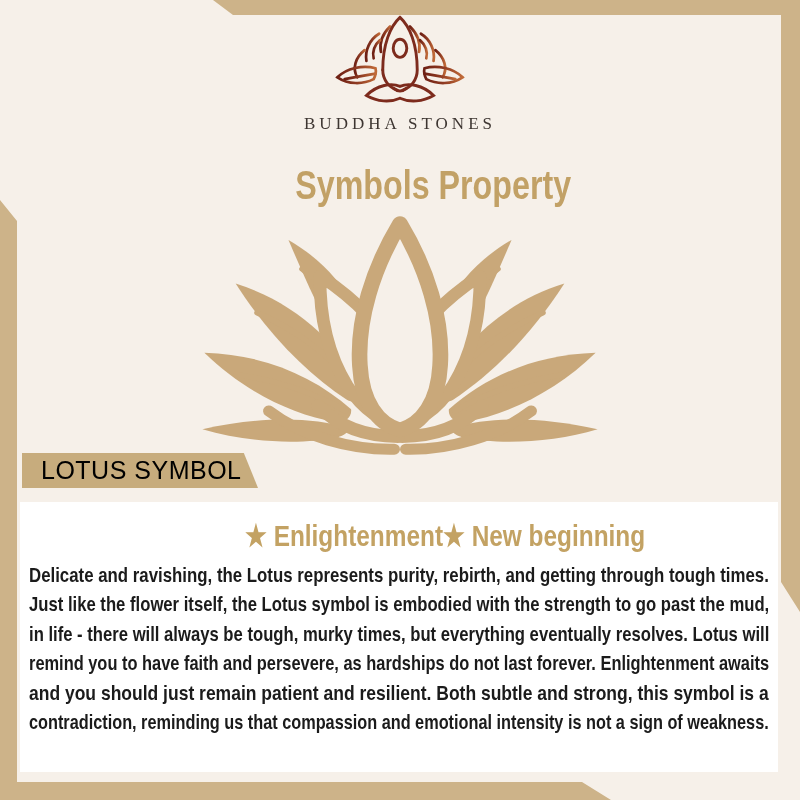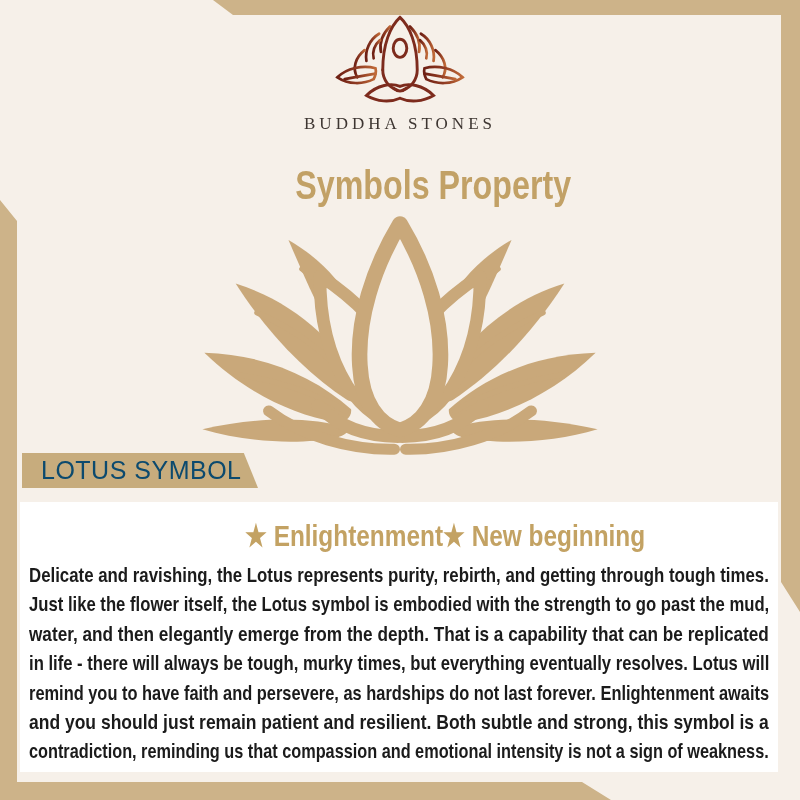--- a/index.html
+++ b/index.html
@@ -13,21 +13,21 @@
   .center-wrap{text-align:center;margin-top:16px;}
   .fit{display:inline-block;white-space:nowrap;transform-origin:left center;}
   .center-wrap .fit{transform-origin:center center;}
   .title-outer{position:absolute;left:0;right:0;top:146px;}
   .title-inner{width:276px;margin:0 auto;height:46px;}
   .title-inner .fit{font-size:40px;font-weight:bold;color:#C2A166;line-height:46px;}
   .lotus{position:absolute;left:175px;top:198px;width:450px;height:264px;}
   .banner{position:absolute;left:22px;top:453px;width:236px;height:35px;background:#C7AC7D;
           clip-path:polygon(0 0,94% 0,100% 100%,0 100%);}
   .banner .label{display:block;line-height:35px;padding-left:19px;font-size:25px;
-          color:#0c4a6e;letter-spacing:0.5px;}
+          color:#000000;letter-spacing:0.5px;}
   .whitebox{position:absolute;left:20px;top:502px;width:758px;height:270px;background:#FFFFFF;}
   .heading-outer{margin:15px auto 0;width:400px;height:37px;}
   .heading-outer .fit{font-size:30px;font-weight:bold;color:#C3A263;line-height:37px;}
   .body{margin:6px 9px 0 9px;text-align:center;}
   .bline{height:29.4px;line-height:29.4px;overflow:visible;}
   .bline .fit{font-size:21px;font-weight:bold;color:#1B1B1B;}
 </style>
 </head>
 <body>
 
@@ -107,21 +107,20 @@
     <span class="label">LOTUS SYMBOL</span>
   </div>
 
   <div class="whitebox">
     <div class="heading-outer center-wrap">
       <span class="fit" style="transform: scaleX(0.813);">★ Enlightenment★ New beginning</span>
     </div>
     <div class="body">
         <div class="bline"><span class="fit" style="transform: scaleX(0.801);">Delicate and ravishing, the Lotus represents purity, rebirth, and getting through tough times.</span></div>
         <div class="bline"><span class="fit" style="transform: scaleX(0.794);">Just like the flower itself, the Lotus symbol is embodied with the strength to go past the mud,</span></div>
-        <div class="bline"><span class="fit" style="transform: scaleX(0.818);">water, and then elegantly emerge from the depth. That is a capability that can be replicated</span></div>
         <div class="bline"><span class="fit" style="transform: scaleX(0.793);">in life - there will always be tough, murky times, but everything eventually resolves. Lotus will</span></div>
         <div class="bline"><span class="fit" style="transform: scaleX(0.781);">remind you to have faith and persevere, as hardships do not last forever. Enlightenment awaits</span></div>
         <div class="bline"><span class="fit" style="transform: scaleX(0.833);">and you should just remain patient and resilient. Both subtle and strong, this symbol is a</span></div>
         <div class="bline"><span class="fit" style="transform: scaleX(0.775);">contradiction, reminding us that compassion and emotional intensity is not a sign of weakness.</span></div>
       </div>
   </div>
 
 </div>
 
 </body></html>

